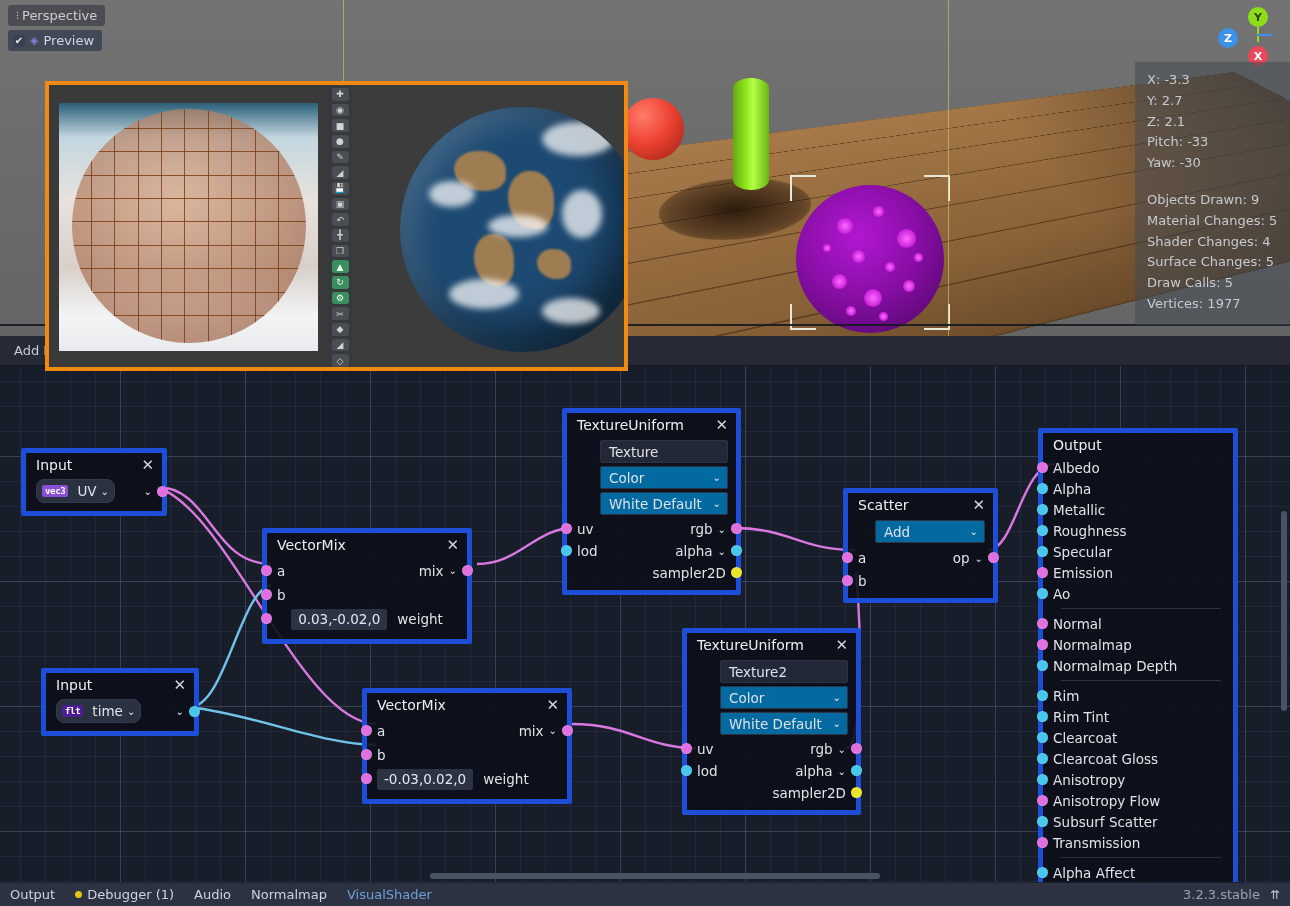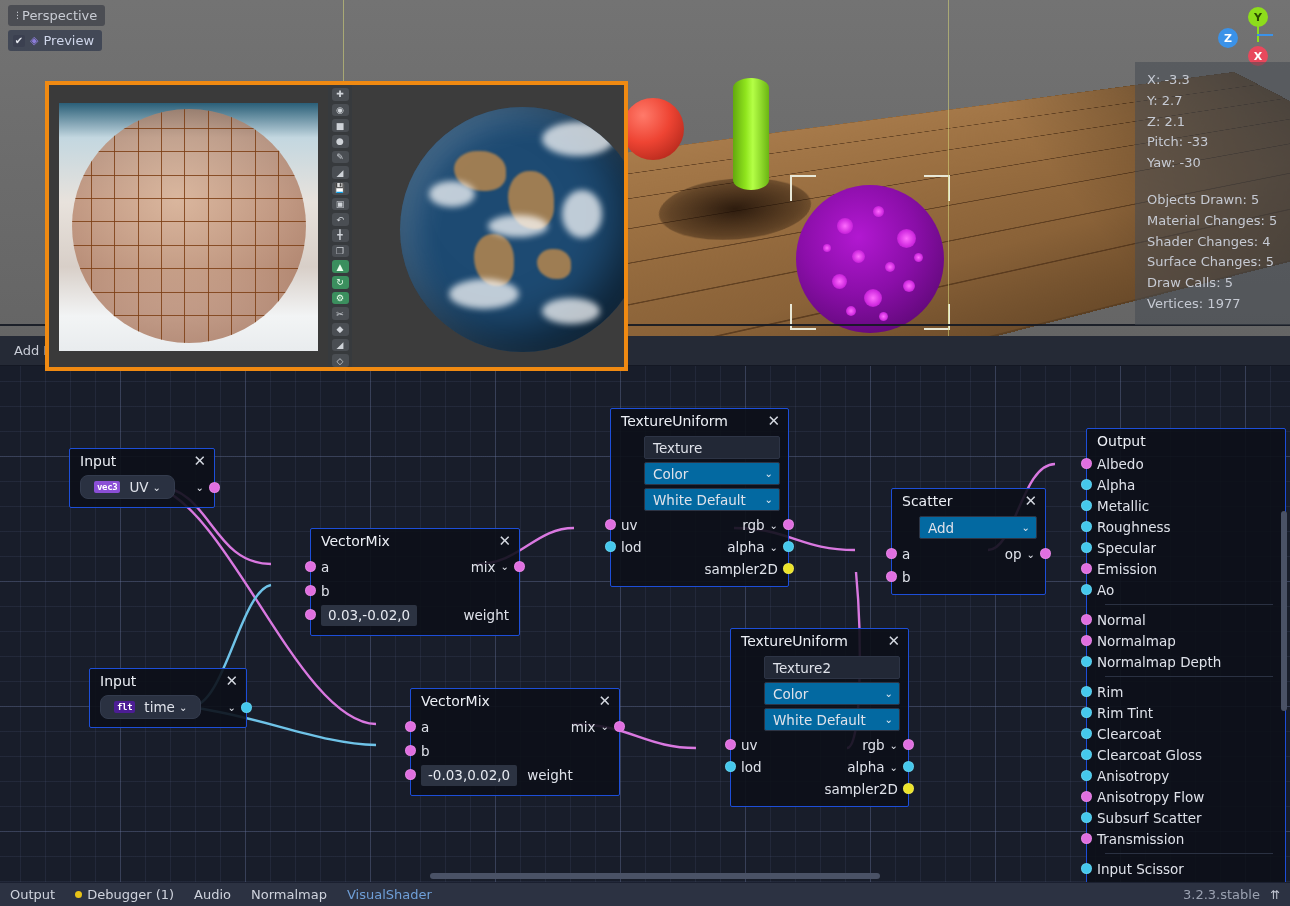--- a/index.html
+++ b/index.html
@@ -182,22 +182,22 @@
     border-bottom:1px solid #141824;
   }
   .tb-ico{
     width:18px; height:18px; border-radius:3px; background:#39405220;
     display:flex; align-items:center; justify-content:center; font-size:11px; color:#aab0c0;
   }
   #svg-wires{ position:absolute; left:0; top:0; width:1290px; height:546px; pointer-events:none; }
 
   
   .node{
-    position:absolute; background:#0c1018e6; border:1px solid #1d4ed8;
-    border-radius:2px; color:#dfe2ea; font-size:13.5px;margin-left:48px;
+    position:absolute; background:#0c1018e6; border:5px solid #1d4ed8;
+    border-radius:2px; color:#dfe2ea; font-size:13.5px;
   }
   .node-title{
     display:flex; align-items:center; justify-content:space-between;
     padding:4px 8px 4px 10px; font-size:14px; color:#eceff5;
   }
   .node-close{ color:#d4d8e0; font-size:15px; line-height:10px; cursor:default; }
   .node-body{ padding:0 0 6px 0; }
   .row{
     display:flex; align-items:center; position:relative;
     height:21px; padding:0 10px; justify-content:space-between;
@@ -230,21 +230,21 @@
     color:#e6e9f0; font-size:13.5px;
   }
   .type-badge{
     font-size:9px; font-weight:bold; font-family:"DejaVu Sans Mono", monospace;
     padding:1px 3px; border-radius:2px; margin-right:5px; letter-spacing:-.3px;
   }
   .tb-vec3{ background:#8b4fd6; color:#fff; }
   .tb-float{ background:#4c1d95; color:#fff; }
   .inline-combo{
     background:#2a3141; border:1px solid #333b4d; border-radius:8px;
-    height:24px; display:inline-flex; align-items:center; padding:0 13px;
+    height:24px; display:inline-flex; align-items:center; padding:0 5px;
     gap:4px; color:#dfe2ea;
   }
 
   
   #node-output{ width:200px; }
   #node-output .orow{
     display:flex; align-items:center; gap:9px; height:21px; padding-left:10px; position:relative;
   }
   #node-output .orow .port{ left:-6px; position:absolute; }
   #node-output .orow span.lbl{ color:#dfe2ea; }
@@ -343,21 +343,21 @@
     <div class="gz-dot gz-z">Z</div>
   </div>
 
   <div id="vp-stats">
     <div>X: -3.3</div>
     <div>Y: 2.7</div>
     <div>Z: 2.1</div>
     <div>Pitch: -33</div>
     <div>Yaw: -30</div>
     <div class="gap"></div>
-    <div>Objects Drawn: 5</div>
+    <div>Objects Drawn: 9</div>
     <div>Material Changes: 5</div>
     <div>Shader Changes: 4</div>
     <div>Surface Changes: 5</div>
     <div>Draw Calls: 5</div>
     <div>Vertices: 1977</div>
   </div>
 </div>
 
 <div id="graph">
   <div id="graph-grid"></div>
@@ -445,21 +445,21 @@
         <span class="p-out-label">
           <span>mix</span>
           <span class="caret">⌄</span>
         </span>
         <span class="port out p-vec" style="top:8px"></span>
       </div>
       <div class="row" style="height:21px">
         <span class="port in p-vec" style="top:5px"></span>
         <span>b</span>
       </div>
-      <div class="row" style="height:28px; justify-content:space-between; gap:10px;">
+      <div class="row" style="height:28px; justify-content:center; gap:10px;">
         <span class="port in p-vec" style="top:8px"></span>
         <span class="valuefield">0.03,-0.02,0</span>
         <span>weight</span>
       </div>
     </div>
   </div>
 
   <div class="node" id="node-vectormix-2" style="left:362px; top:352px; width:210px;">
     <div class="node-title">
       <span>VectorMix</span>
@@ -672,21 +672,21 @@
           <span class="port p-scalar" style="top: 5px;"></span>
           <span class="lbl">Subsurf Scatter</span>
         </div>
         <div class="orow">
           <span class="port p-vec" style="top: 5px;"></span>
           <span class="lbl">Transmission</span>
         </div>
         <div class="sep"></div>
         <div class="orow">
           <span class="port p-scalar" style="top: 5px;"></span>
-          <span class="lbl">Input Scissor</span>
+          <span class="lbl">Alpha Affect</span>
         </div>
         <div class="orow">
           <span class="lbl">Ao Light Affect</span>
         </div>
       </div>
   </div>
 
   <div class="scroll-h"></div>
   <div class="scroll-v"></div>
 </div>

